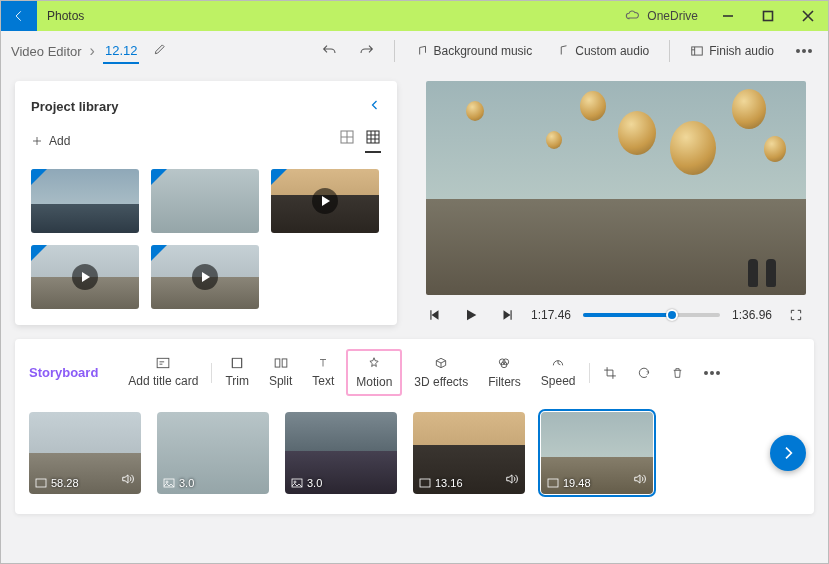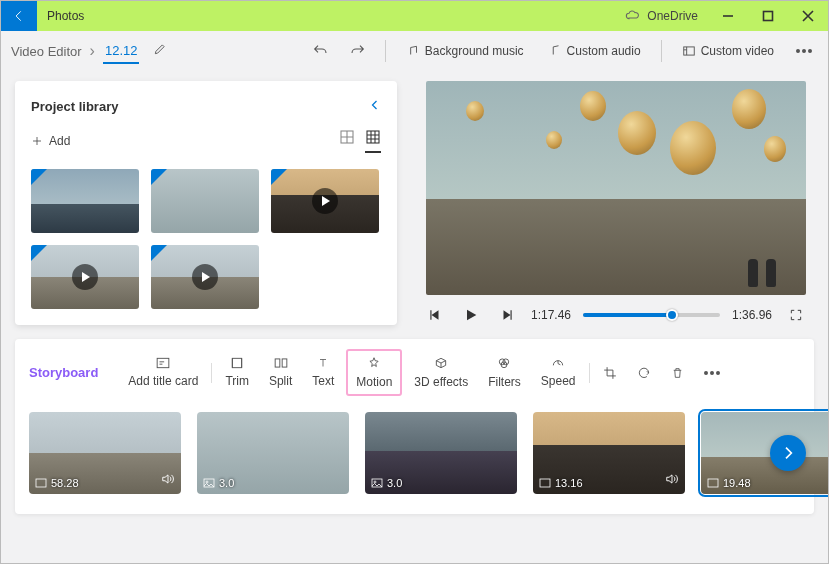--- a/index.html
+++ b/index.html
@@ -53,21 +53,21 @@
   .slider-fill{position:absolute;left:0;top:0;height:100%;width:65%;background:#0078d4;border-radius:2px;}
   .slider-knob{position:absolute;left:65%;top:50%;transform:translate(-50%,-50%);width:12px;height:12px;border-radius:50%;background:#0078d4;border:2px solid #fff;box-shadow:0 0 2px rgba(0,0,0,0.4);}
   .storyboard { background:#fff; margin: 6px 14px 0 14px; padding: 10px 14px 20px 14px; border-radius:4px; box-shadow:0 1px 4px rgba(0,0,0,0.08);}
   .sb-toolbar { display:flex; align-items:center; gap:4px; flex-wrap:nowrap;}
   .sb-title { font-size:13px; font-weight:600; color:#8b5cf6; margin-right:18px;}
   .sbtn { display:flex; align-items:center; gap:5px; font-size:12px; color:#444; padding:5px 8px; border-radius:2px;flex-direction:column;}
   .sbtn svg{stroke:#555;}
   .sbtn.hl { border:2px solid #f9a8d4; border-radius:3px;}
   .vline{width:1px;height:20px;background:#ddd;margin:0 1px;}
   .clips { display:flex; gap:16px; margin-top:16px; align-items:center; position:relative;}
-  .clip { width:152px; height:82px; border-radius:4px; position:relative; overflow:hidden; flex-shrink:0;}
+  .clip { width:112px; height:82px; border-radius:4px; position:relative; overflow:hidden; flex-shrink:0;}
   .clip.sel{outline:2px solid #0078d4; outline-offset:1px;}
   .clip.sel::after{content:"";position:absolute;bottom:-8px;left:0;right:0;height:3px;background:#0078d4;}
   .clip .label{position:absolute;left:6px;bottom:5px;color:#fff;font-size:11px;display:flex;align-items:center;gap:4px;text-shadow:0 0 3px #000;}
   .clip .sound{position:absolute;right:6px;bottom:5px;}
   .nextfab{width:36px;height:36px;border-radius:50%;background:#0078d4;display:flex;align-items:center;justify-content:center;position:absolute;right:-6px;box-shadow:0 2px 6px rgba(0,0,0,0.3);}
   svg{fill:none;stroke-width:1.6;}
   
   .bg-ocean{background:linear-gradient(#8fa8b8 0%,#a8bcc5 55%,#455560 55%,#2d3a45 100%);}
   .bg-map{background:linear-gradient(#b8c5c8,#95a5a8);}
   .bg-bridge{background:linear-gradient(#d8b888 0%,#c8a878 40%,#3a3530 40%,#2a2520 100%);}
@@ -141,21 +141,21 @@
         <path d="M9 18a3 3 0 100 0M9 18V5l9-2"></path>
       </svg>
     <span>Custom audio</span>
   </div>
   <div class="divider"></div>
   <div class="tbbtn">
     <svg width="14" height="14" viewBox="0 0 24 24">
         <rect x="3" y="5" width="18" height="14"></rect>
         <path d="M8 5v14M3 10h5"></path>
       </svg>
-    <span>Custom video</span>
+    <span>Finish audio</span>
   </div>
   <div class="tbbtn icon-only">
       <svg width="16" height="4" viewBox="0 0 16 4">
         <circle cx="2" cy="2" r="1.2" fill="#555"></circle>
         <circle cx="8" cy="2" r="1.2" fill="#555"></circle>
         <circle cx="14" cy="2" r="1.2" fill="#555"></circle>
       </svg>
     </div>
 </div>
 

